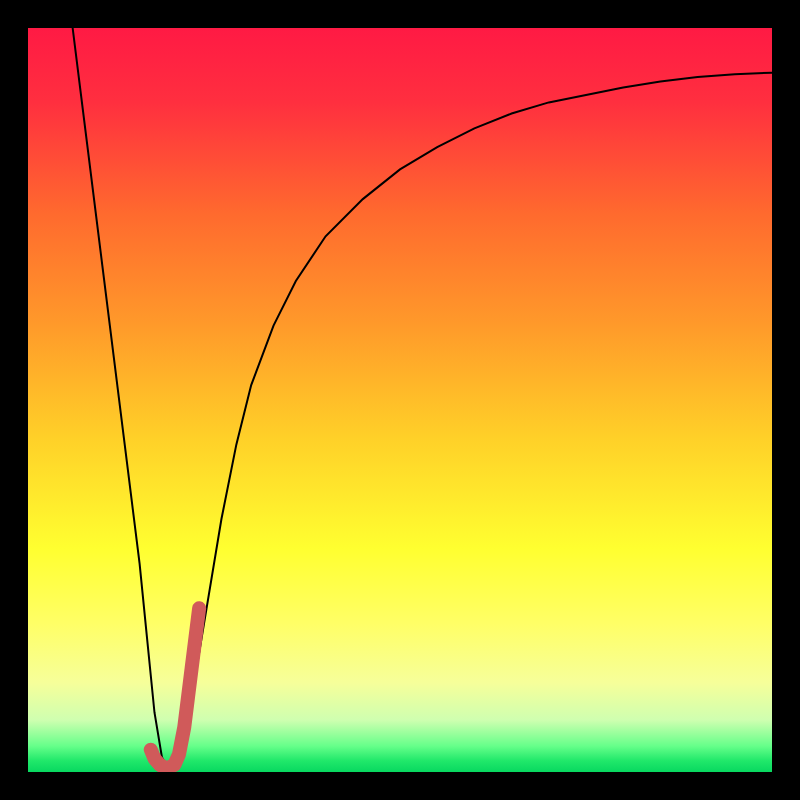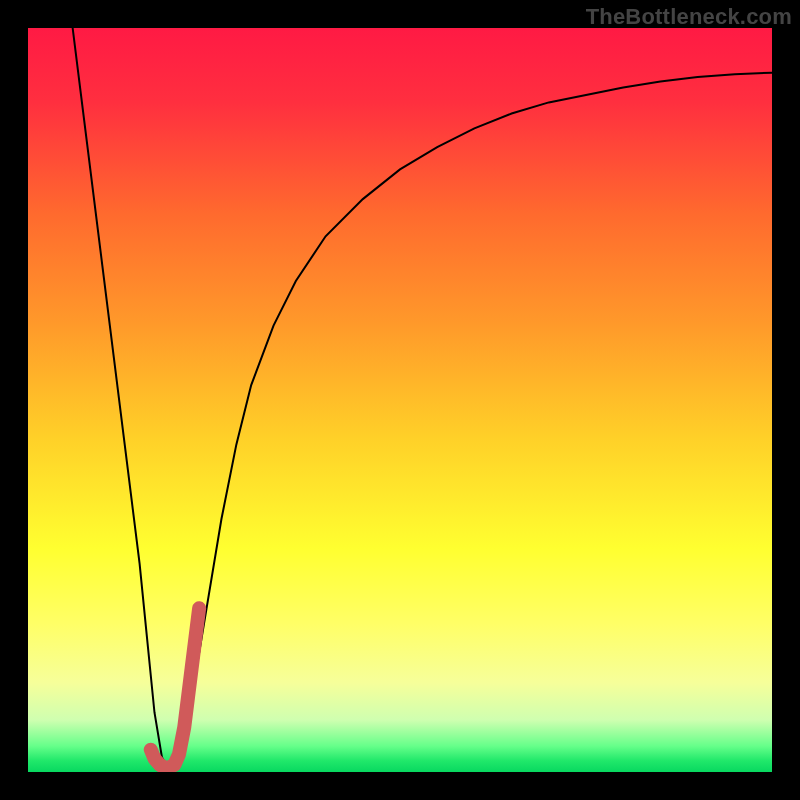--- a/index.html
+++ b/index.html
@@ -32,21 +32,20 @@
     font-size: 22px;
     font-weight: 600;
     letter-spacing: 0.2px;
     user-select: none;
   }
 </style>
 </head>
 <body>
 
 <div class="frame">
-  <div class="watermark">TheBottleneck.com</div>
   <svg class="plot-area" viewBox="0 0 744 744" preserveAspectRatio="none">
     <defs>
       <linearGradient id="bg-grad" x1="0" y1="0" x2="0" y2="1">
           <stop offset="0.00%" stop-color="#ff1a44"></stop>
           <stop offset="10.00%" stop-color="#ff2f3f"></stop>
           <stop offset="25.00%" stop-color="#ff6a2e"></stop>
           <stop offset="40.00%" stop-color="#ff9a2a"></stop>
           <stop offset="55.00%" stop-color="#ffd028"></stop>
           <stop offset="70.00%" stop-color="#ffff30"></stop>
           <stop offset="80.00%" stop-color="#ffff66"></stop>

